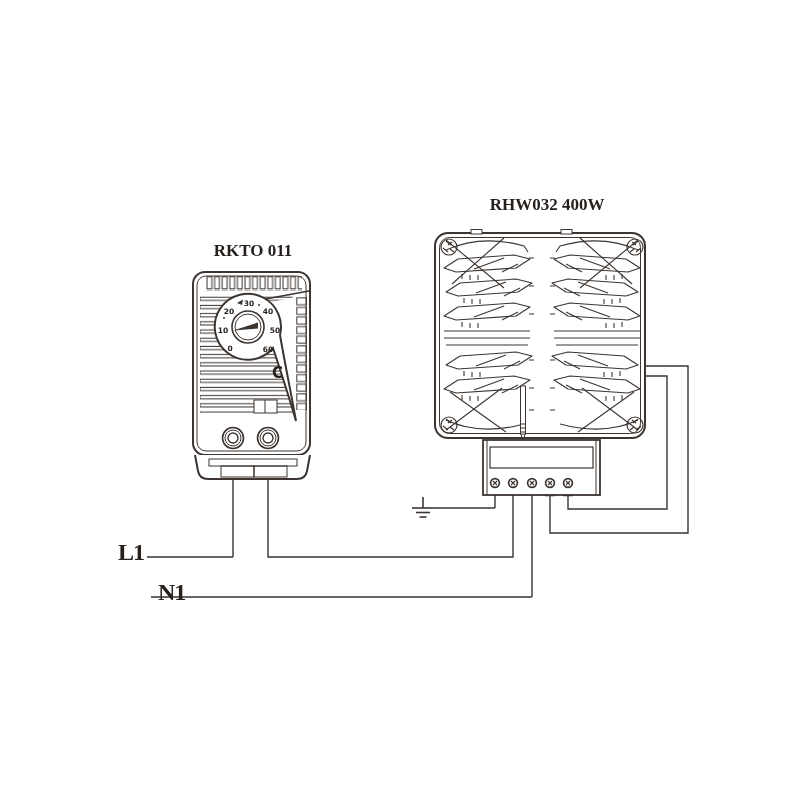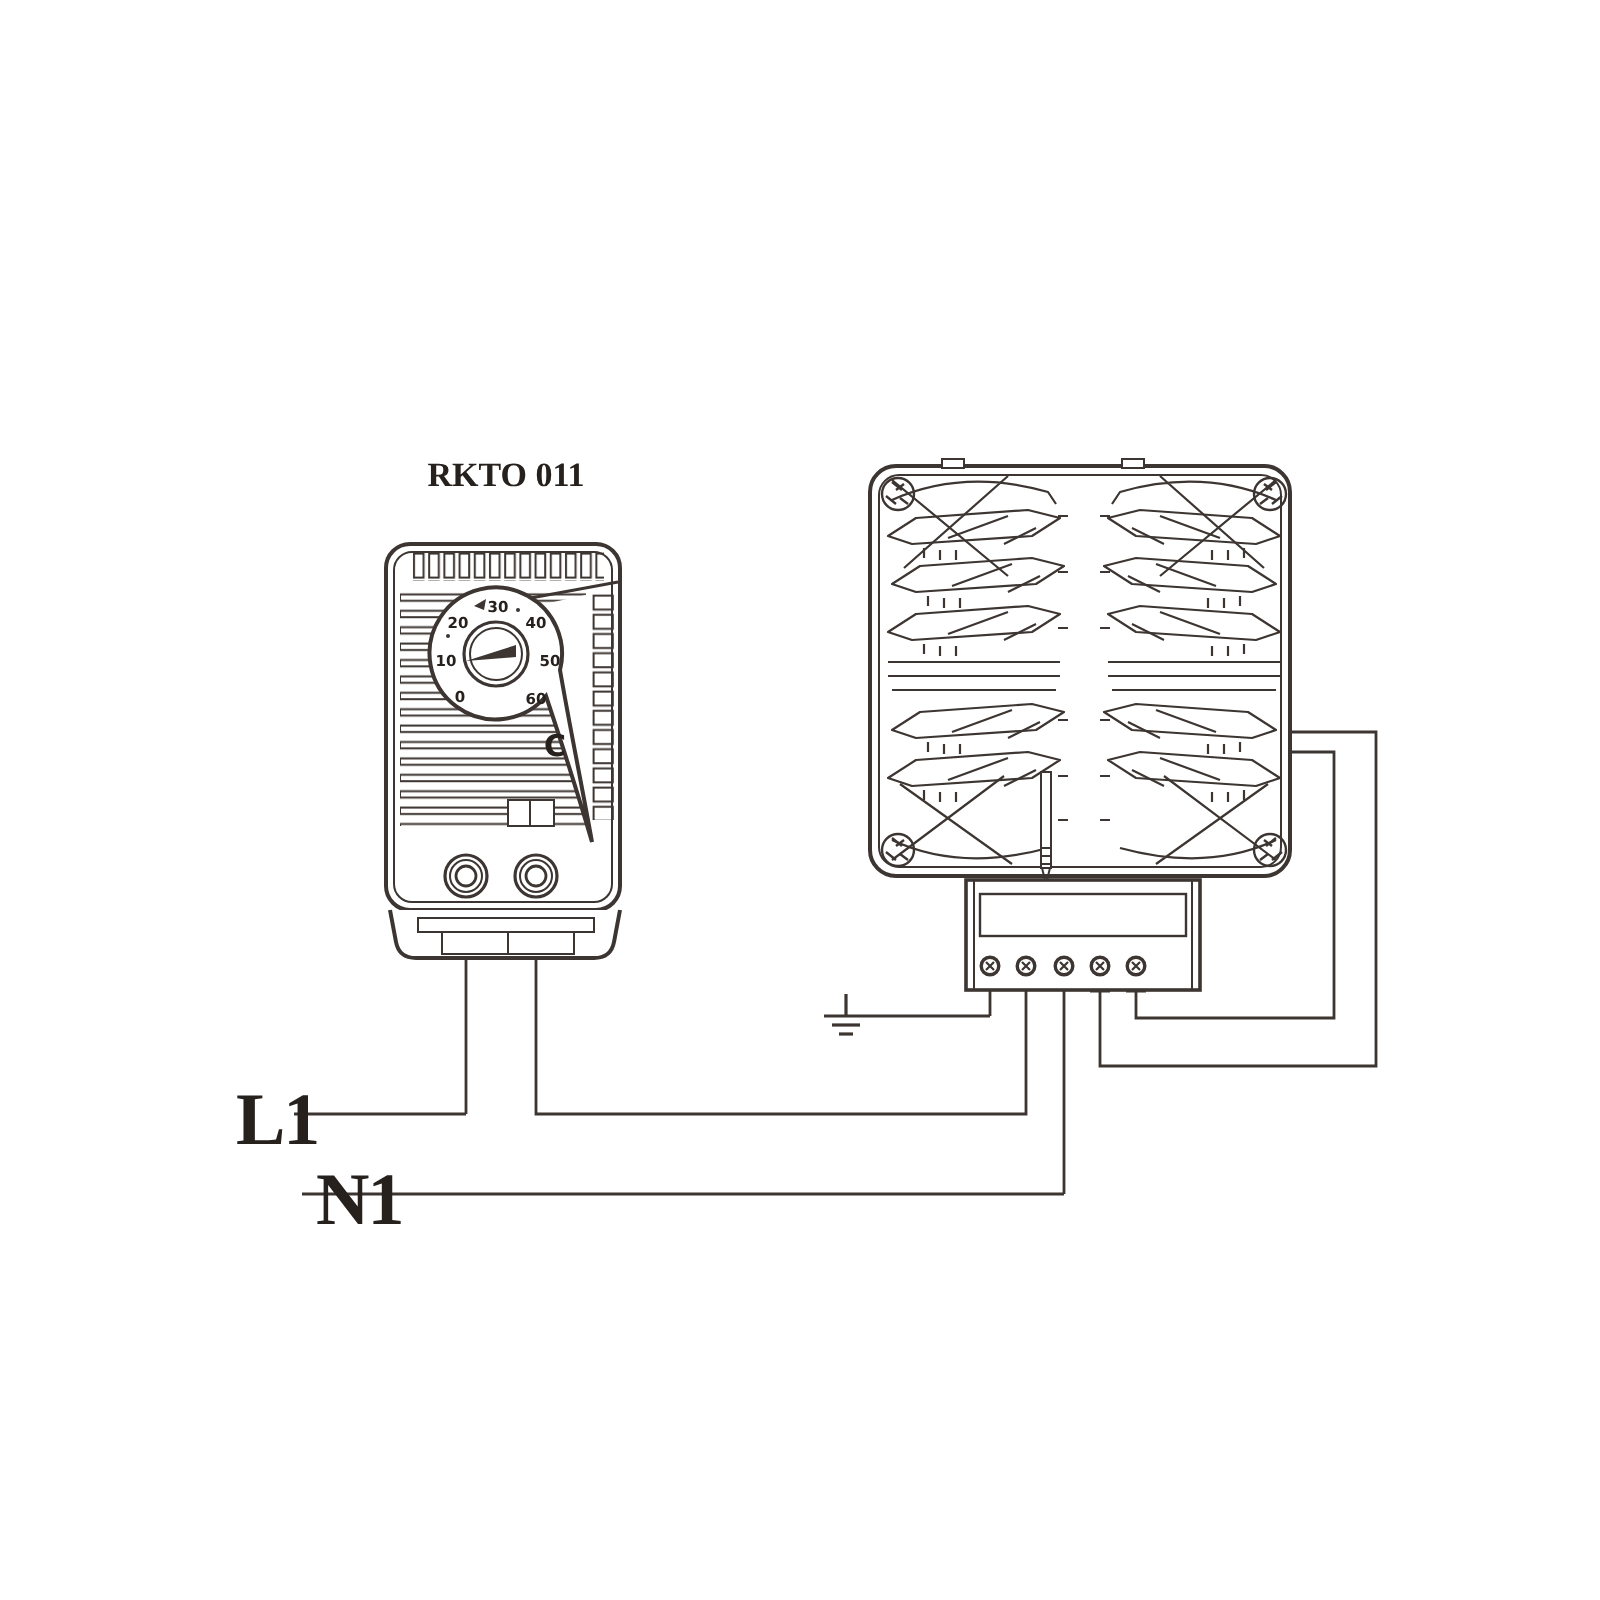--- a/index.html
+++ b/index.html
@@ -1,21 +1,21 @@
 <!DOCTYPE html>
 <html><head>
 <meta charset="utf-8">
 <style>
   html,body{margin:0;padding:0;background:#ffffff;}
   #canvas{position:relative;width:800px;height:800px;background:#ffffff;overflow:hidden;
           font-family:"Liberation Serif",serif;color:#27211e;}
   #art{position:absolute;left:0;top:0;}
   .comp-title{position:absolute;font-weight:700;font-size:17px;letter-spacing:0px;
               text-align:center;color:#27211e;white-space:nowrap;}
-  .net-label{position:absolute;font-weight:700;font-size:37px;color:#27211e;white-space:nowrap;
+  .net-label{position:absolute;font-weight:700;font-size:24px;color:#27211e;white-space:nowrap;
              letter-spacing:-1px;}
   svg text{font-family:"DejaVu Sans",sans-serif;font-weight:700;fill:#27211e;}
   .dialnum{font-size:7.5px;}
   .unit{font-size:15px;}
 </style>
 </head>
 <body>
 
 <div id="canvas">
 
@@ -163,19 +163,20 @@
         <use href="#tscrew" transform="translate(495,483)"></use>
         <use href="#tscrew" transform="translate(513,483)"></use>
         <use href="#tscrew" transform="translate(532,483)"></use>
         <use href="#tscrew" transform="translate(550,483)"></use>
         <use href="#tscrew" transform="translate(568,483)"></use>
         <path d="M545,495.5 h10 M563,495.5 h10" fill="none" stroke="#3c3531" stroke-width="1.4"></path>
       </g>
     </g>
   </svg>
 
-  <div class="comp-title" style="left:193px;top:228px;width:120px;">RKTO 011</div>
+  <div class="comp-title" style="left:193px;top:241px;width:120px;">RKTO 011</div>
 
+  <div class="comp-title" style="left:477px;top:195px;width:140px;">RHW032 400W</div>
 
   <div class="net-label" style="left:118px;top:539px;">L1</div>
 
   <div class="net-label" style="left:115px;top:579px;margin-left:43px;">N1</div>
 </div>
 
 </body></html>

